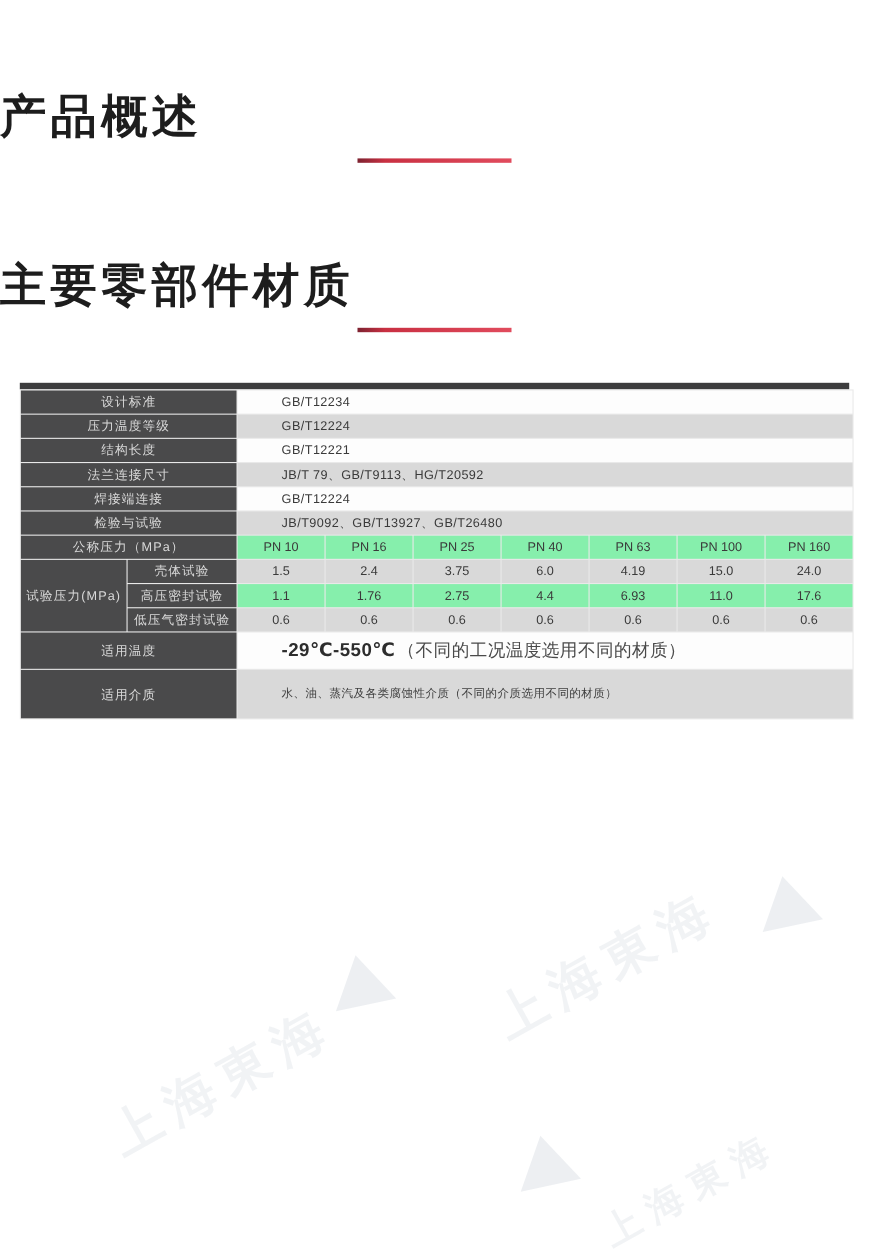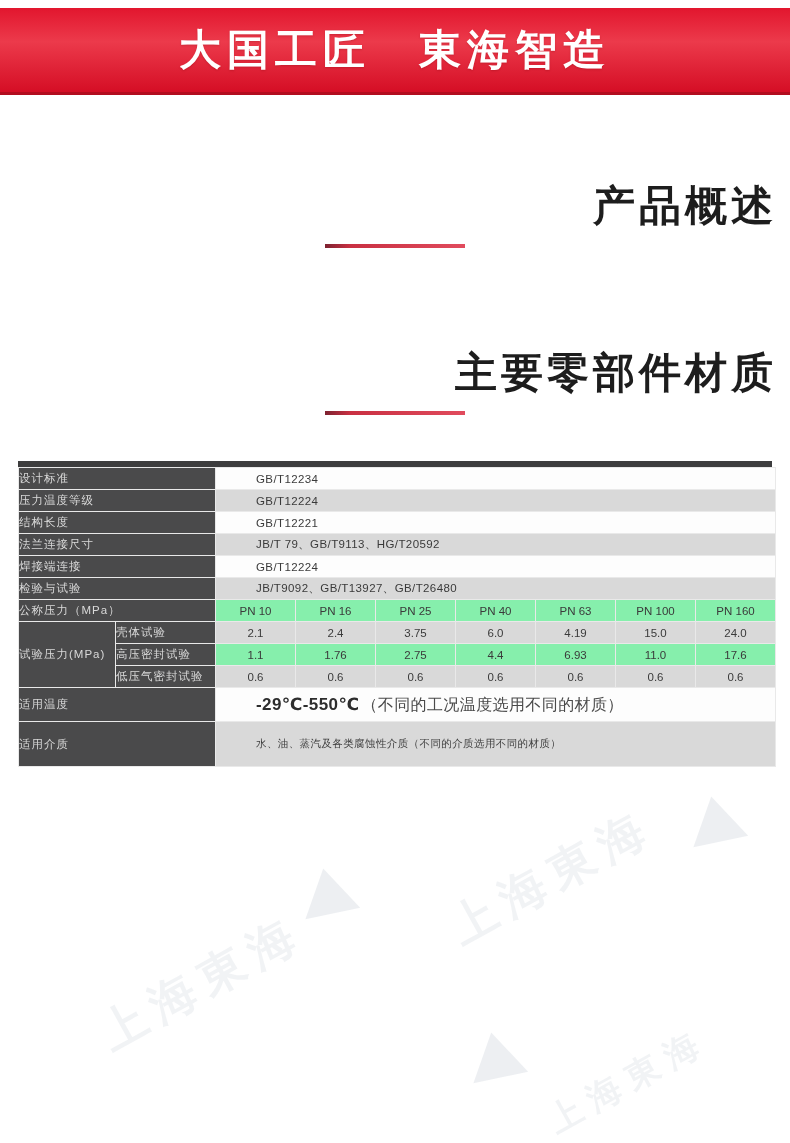--- a/index.html
+++ b/index.html
@@ -17,21 +17,21 @@
     border-bottom:3px solid #b20d1f;
     display:flex;align-items:center;justify-content:center;
   }
   .banner-title{
     color:#ffffff;font-size:42px;font-weight:bold;letter-spacing:6px;
     text-shadow:0 1px 2px rgba(120,0,10,.25);
   }
 
   
   .sec-title{
-    margin:13px;text-align:right;font-weight:bold;color:#1d1d1d;
+    margin:0;text-align:left;font-weight:bold;color:#1d1d1d;
     font-size:42px;letter-spacing:4px;line-height:48px;
   }
   .t-overview{padding-top:74px;}
   .t-materials{padding-top:88px;}
   .rule{
     width:140px;height:4px;margin:14px auto 0;
     background:linear-gradient(90deg,#7d2230 0%,#c93042 18%,#e14b5d 100%);
   }
 
   
@@ -44,21 +44,21 @@
   
   .spec-wrap{margin:46px 18px 0;position:relative;}
   .table-topbar{height:6px;background:#3d3d3e;}
   table.spec{
     width:754px;table-layout:fixed;
     border-collapse:separate;border-spacing:1px;
     background:#e9e9e9;
   }
   td{height:21px;padding:0;font-size:11.5px;vertical-align:middle;}
   td.lbl,td.sub{
-    background:#4a4a4b;color:#d9d9d9;letter-spacing:1px;
+    background:#4a4a4b;color:#d9d9d9;text-align:center;letter-spacing:1px;
   }
   td.val{background:#fdfdfd;color:#3a3a3a;padding-left:40px;letter-spacing:.4px;}
   td.num{background:#86efac;color:#3a3a3a;text-align:center;}
   tr.g td.val,tr.g td.num{background:#d9d9d9;}
   tr.tall td{height:33px;}
   tr.tall2 td{height:44px;}
   .v-main{font-weight:bold;font-size:17px;color:#2d2d2d;}
   .v-note{font-size:16px;color:#4a4a4a;margin-left:2px;}
   .v-media,.v-media-note{font-size:10.5px;color:#3e3e3e;}
 
@@ -80,23 +80,20 @@
   .tri2{top:1032px;left:468px;}
   .tri3{top:796px;left:688px;}
 </style>
 </head>
 <body>
 
 <div class="page">
 
   <div class="top-strip"></div>
 
-  <header class="banner">
-    <span class="banner-title">大国工匠　東海智造</span>
-  </header>
 
   <section>
     <h1 class="sec-title t-overview">产品概述</h1>
     <div class="rule"></div>
   </section>
 
   <section>
     <h1 class="sec-title t-materials">主要零部件材质</h1>
     <div class="rule"></div>
 
@@ -147,21 +144,21 @@
             <td class="num">PN 25</td>
             <td class="num">PN 40</td>
             <td class="num">PN 63</td>
             <td class="num">PN 100</td>
             <td class="num">PN 160</td>
           </tr>
 
           <tr class="g">
             <td class="lbl" rowspan="3">试验压力(MPa)</td>
             <td class="sub">壳体试验</td>
-            <td class="num">2.1</td>
+            <td class="num">1.5</td>
             <td class="num">2.4</td>
             <td class="num">3.75</td>
             <td class="num">6.0</td>
             <td class="num">4.19</td>
             <td class="num">15.0</td>
             <td class="num">24.0</td>
           </tr>
           <tr>
             <td class="sub">高压密封试验</td>
             <td class="num">1.1</td>

